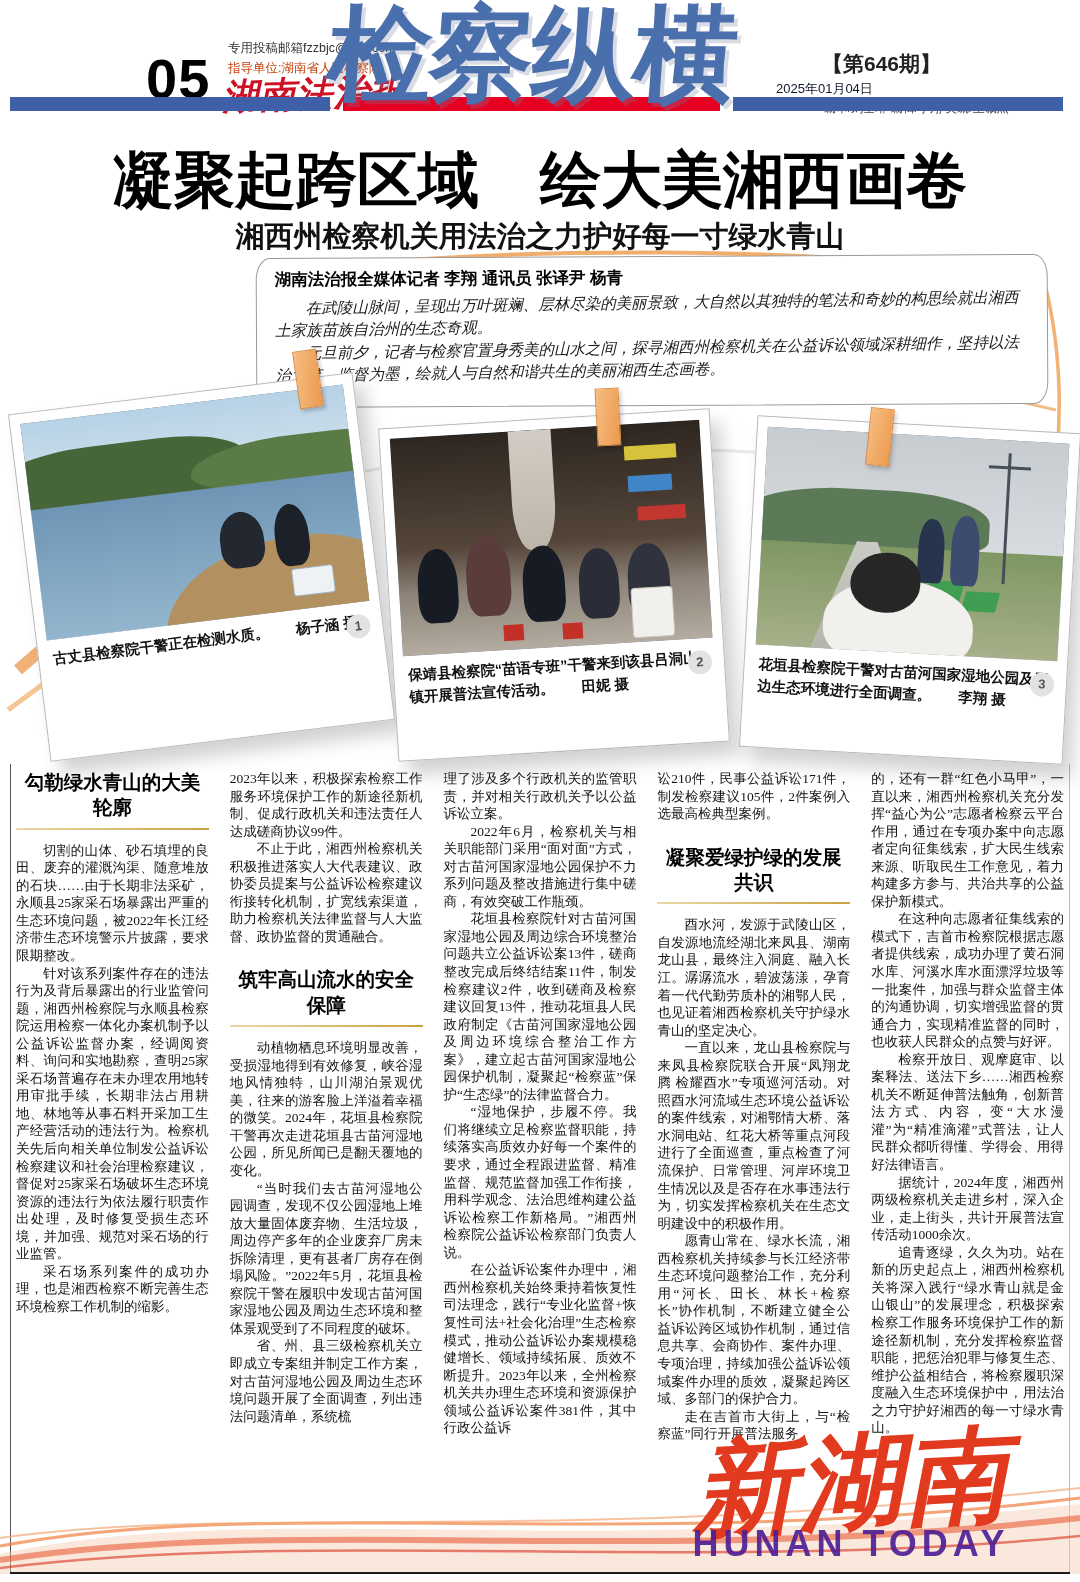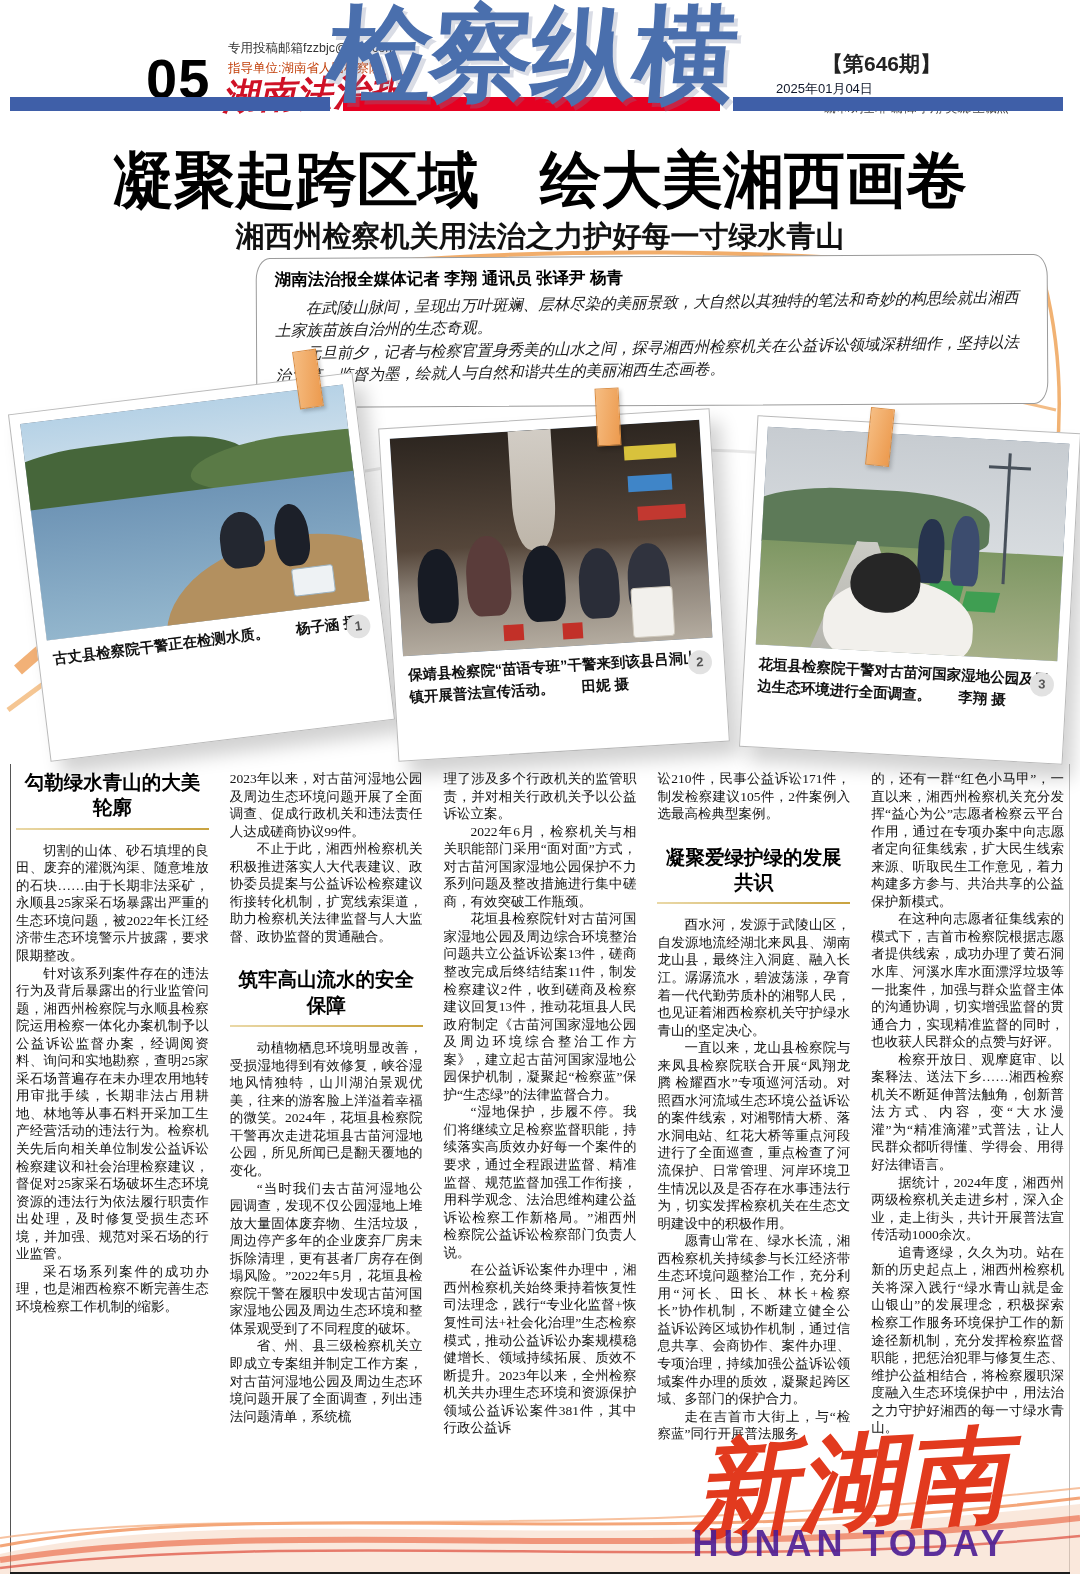--- a/index.html
+++ b/index.html
@@ -228,21 +228,21 @@
   <div class="clip clip3"></div>
 
   <div class="cols">
     <div class="col">
       <div class="sec-head">勾勒绿水青山的大美轮廓</div>
       <p>切割的山体、砂石填埋的良田、废弃的灌溉沟渠、随意堆放的石块……由于长期非法采矿，永顺县25家采石场暴露出严重的生态环境问题，被2022年长江经济带生态环境警示片披露，要求限期整改。</p>
       <p>针对该系列案件存在的违法行为及背后暴露出的行业监管问题，湘西州检察院与永顺县检察院运用检察一体化办案机制予以公益诉讼监督办案，经调阅资料、询问和实地勘察，查明25家采石场普遍存在未办理农用地转用审批手续，长期非法占用耕地、林地等从事石料开采加工生产经营活动的违法行为。检察机关先后向相关单位制发公益诉讼检察建议和社会治理检察建议，督促对25家采石场破坏生态环境资源的违法行为依法履行职责作出处理，及时修复受损生态环境，并加强、规范对采石场的行业监管。</p>
       <p>采石场系列案件的成功办理，也是湘西检察不断完善生态环境检察工作机制的缩影。</p>
     </div>
     <div class="col">
-      <p class="cont">2023年以来，对古苗河湿地公园及周边生态环境问题开展了全面调查、促成行政机关和违法责任人达成磋商协议99件。</p>
+      <p class="cont">2023年以来，积极探索检察工作服务环境保护工作的新途径新机制、促成行政机关和违法责任人达成磋商协议99件。</p>
       <p>不止于此，湘西州检察机关积极推进落实人大代表建议、政协委员提案与公益诉讼检察建议衔接转化机制，扩宽线索渠道，助力检察机关法律监督与人大监督、政协监督的贯通融合。</p>
       <div class="sec-head mt">筑牢高山流水的安全保障</div>
       <p>动植物栖息环境明显改善，受损湿地得到有效修复，峡谷湿地风情独特，山川湖泊景观优美，往来的游客脸上洋溢着幸福的微笑。2024年，花垣县检察院干警再次走进花垣县古苗河湿地公园，所见所闻已是翻天覆地的变化。</p>
       <p>“当时我们去古苗河湿地公园调查，发现不仅公园湿地上堆放大量固体废弃物、生活垃圾，周边停产多年的企业废弃厂房未拆除清理，更有甚者厂房存在倒塌风险。”2022年5月，花垣县检察院干警在履职中发现古苗河国家湿地公园及周边生态环境和整体景观受到了不同程度的破坏。</p>
       <p>省、州、县三级检察机关立即成立专案组并制定工作方案，对古苗河湿地公园及周边生态环境问题开展了全面调查，列出违法问题清单，系统梳</p>
     </div>
     <div class="col">
       <p class="cont">理了涉及多个行政机关的监管职责，并对相关行政机关予以公益诉讼立案。</p>
       <p>2022年6月，检察机关与相关职能部门采用“面对面”方式，对古苗河国家湿地公园保护不力系列问题及整改措施进行集中磋商，有效突破工作瓶颈。</p>
       <p>花垣县检察院针对古苗河国家湿地公园及周边综合环境整治问题共立公益诉讼案13件，磋商整改完成后终结结案11件，制发检察建议2件，收到磋商及检察建议回复13件，推动花垣县人民政府制定《古苗河国家湿地公园及周边环境综合整治工作方案》，建立起古苗河国家湿地公园保护机制，凝聚起“检察蓝”保护“生态绿”的法律监督合力。</p>

